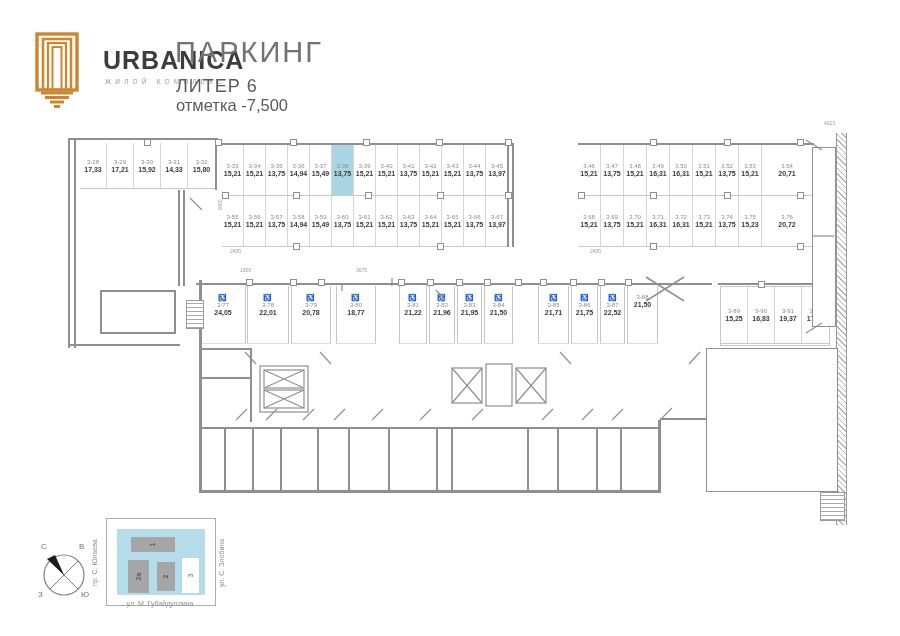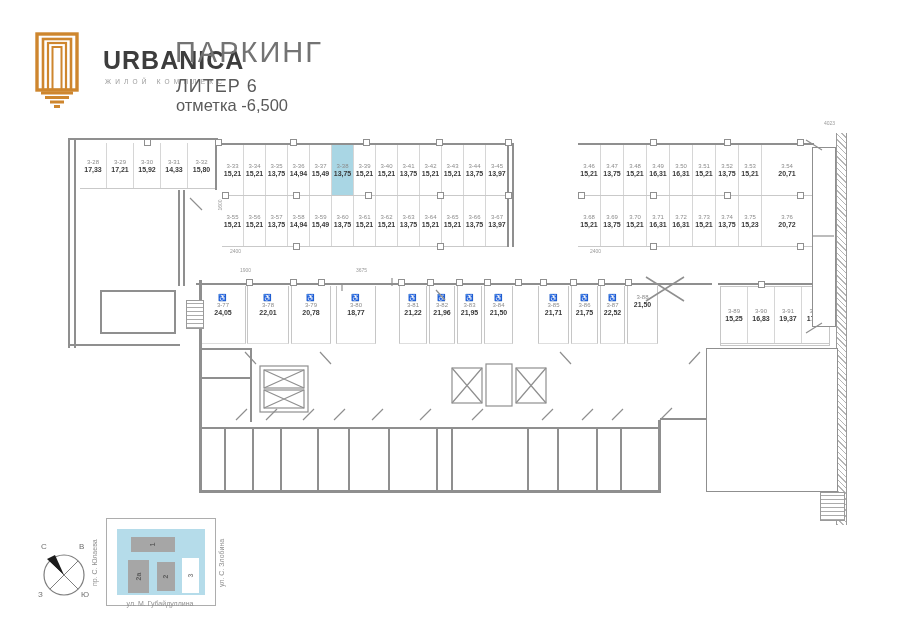--- a/index.html
+++ b/index.html
@@ -44,21 +44,21 @@
       <rect x="13" y="9" width="28" height="51" stroke-width="2.6"></rect>
       <rect x="18" y="13" width="18" height="47" stroke-width="2.2"></rect>
       <rect x="22.5" y="17" width="9" height="43" stroke-width="2"></rect>
       <path d="M11,63 h32 M15,67.5 h24 M20,72 h14 M24,76.5 h6" stroke-width="3.2"></path>
     </g>
   </svg>
   <div id="brand-name">URBANICA</div>
   <div id="brand-tagline">ЖИЛОЙ КОМПЛЕКС</div>
   <div id="page-title">ПАРКИНГ</div>
   <div id="page-liter">ЛИТЕР 6</div>
-  <div id="page-mark">отметка -6,500</div>
+  <div id="page-mark">отметка -7,500</div>
 </div>
 
 <div id="plan">
 
   <div id="group-left" style="left:80px;top:143px;width:135px;height:47px;">
       <div class="prow" style="height: 46px;">
         <div class="pcell" style="width: 27px;">
           <div class="pid">3-28</div>
           <div class="parea">17,33</div>
         </div>

